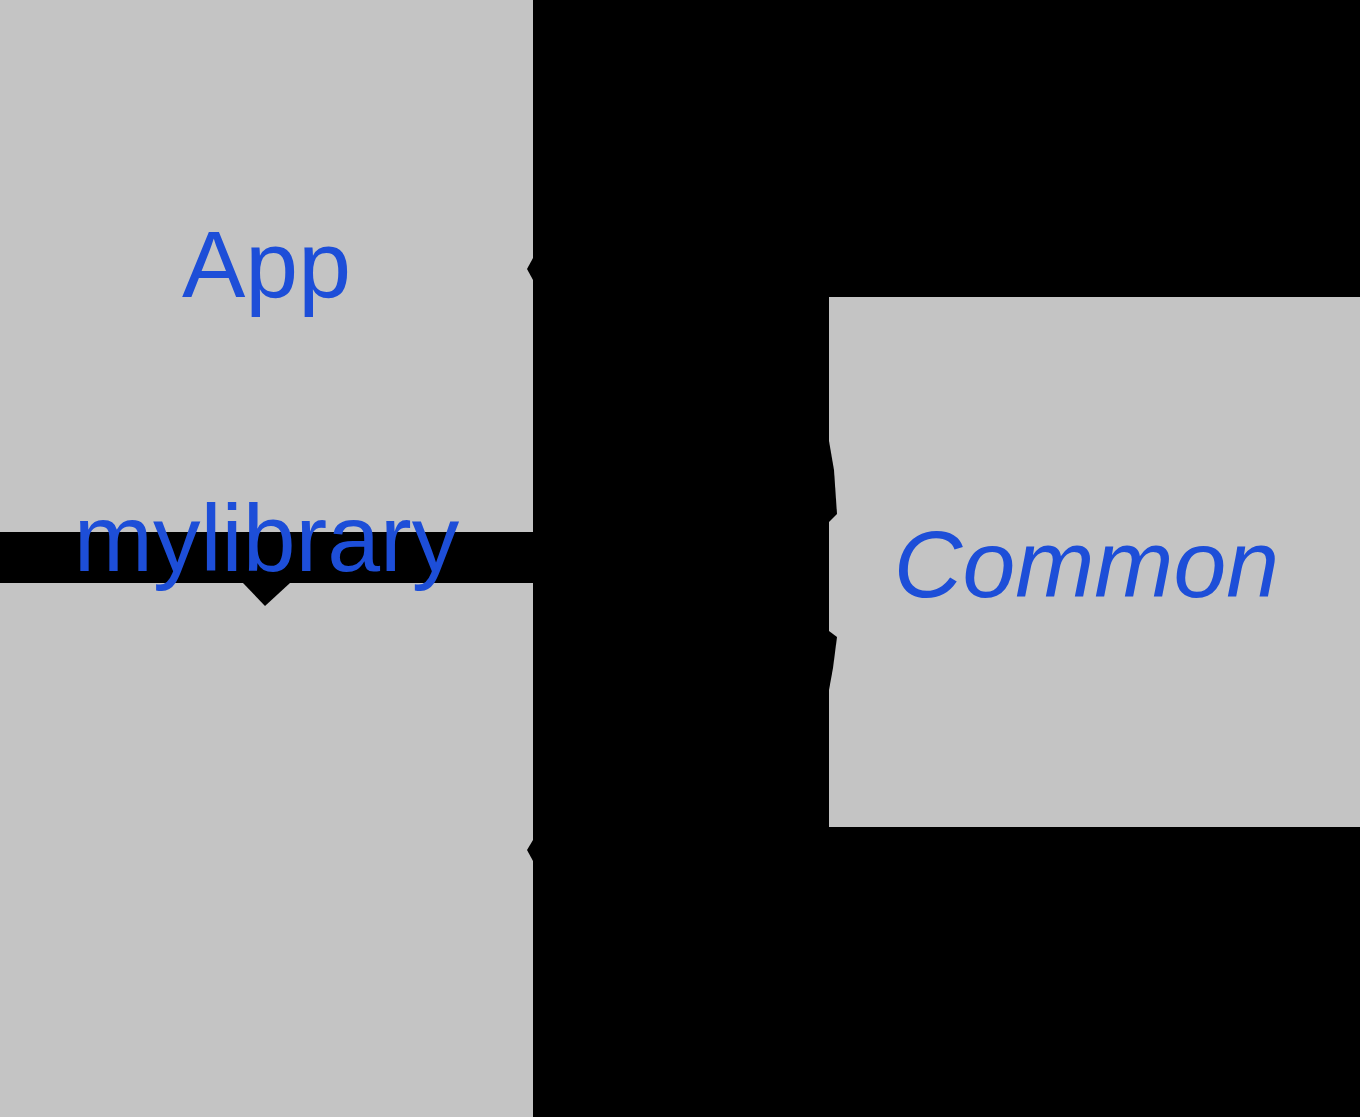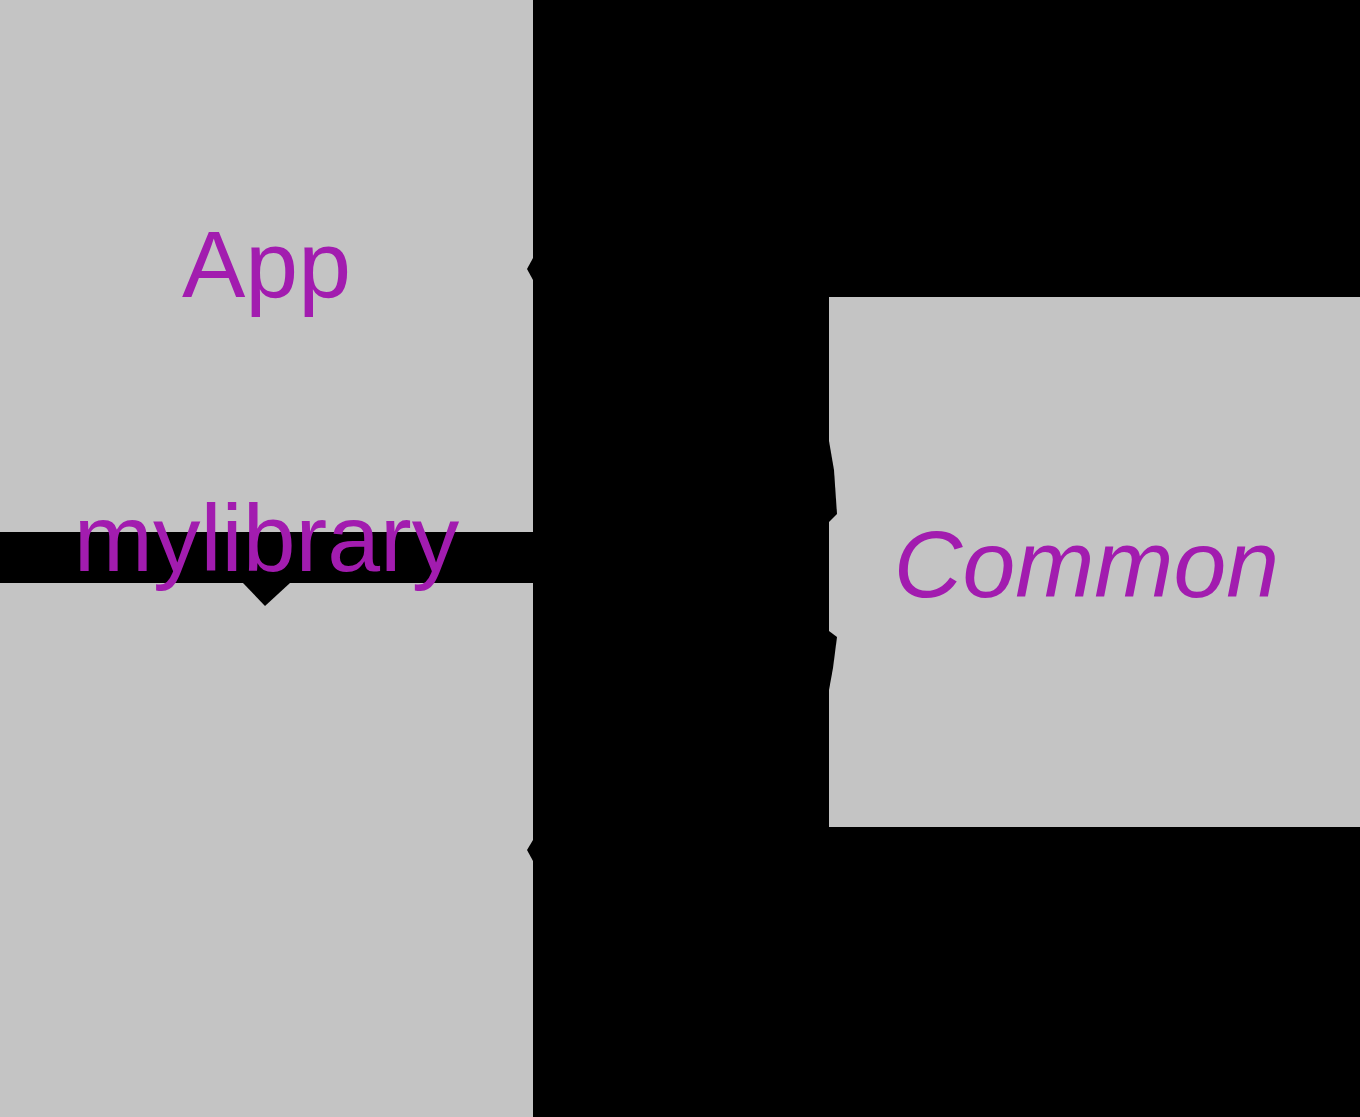--- a/index.html
+++ b/index.html
@@ -22,21 +22,21 @@
     color: #000000;
     display: flex;
     align-items: center;
     justify-content: center;
     box-sizing: border-box;
   }
   .node-label {
     font-family: "Liberation Sans", sans-serif;
     font-size: 95px;
     line-height: 1;
-    color: #a21caf;
+    color: #1d4ed8;
     white-space: nowrap;
     font-weight: normal;
   }
   
   #node-app {
     left: 0px;
     top: 0px;
     width: 533px;
     height: 532px;
   }

